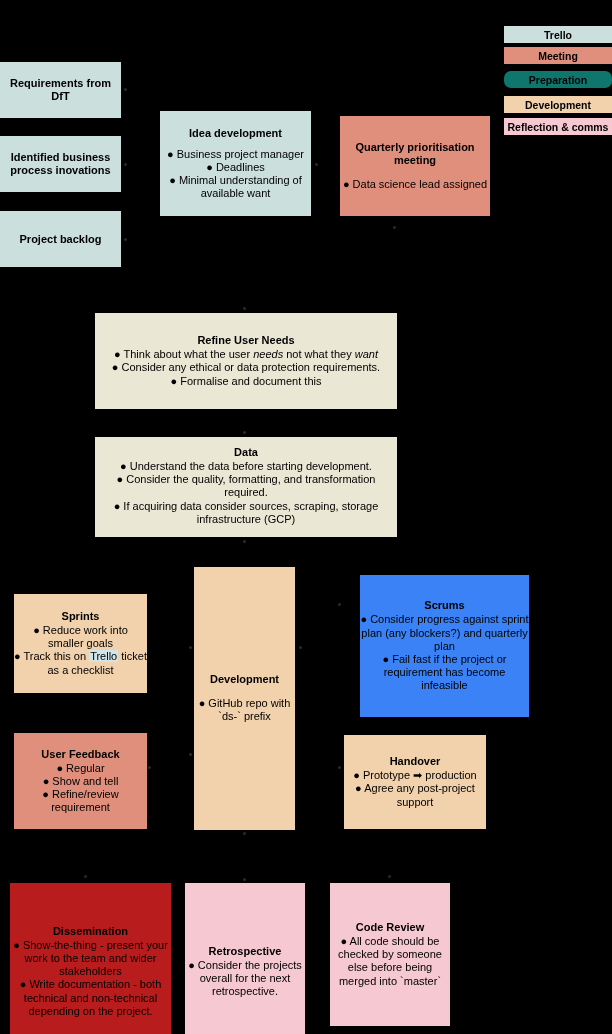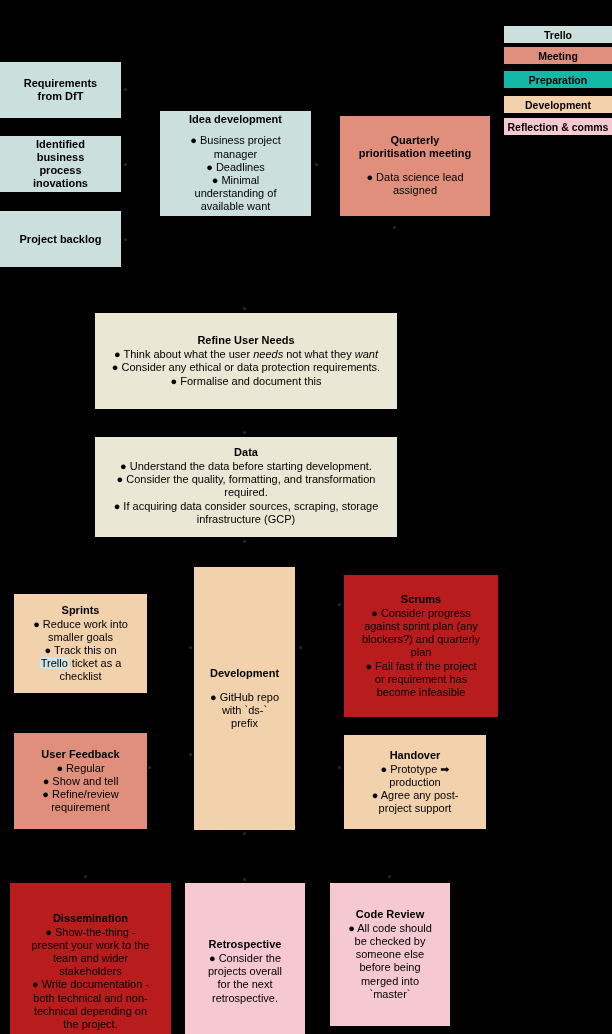--- a/index.html
+++ b/index.html
@@ -25,21 +25,21 @@
   }
   .box {
     position: absolute;
     box-sizing: border-box;
     display: flex;
     flex-direction: column;
     align-items: center;
     justify-content: center;
     text-align: center;
     overflow: hidden;
-    padding: 2px 16px;
+    padding: 2px 0;
     line-height: 1.13;
   }
   .box .ttl {
     font-weight: bold;
     font-size: 11px;
     line-height: 1.18;
     margin-bottom: 1px;
   }
   .box .bl {
     font-size: 11px;
@@ -75,21 +75,21 @@
 <body>
 
 <div class="canvas">
 
   <div class="legend-item" style="top:0px; background:#cbdfdc;">
     <span>Trello</span>
   </div>
   <div class="legend-item" style="top:21px; background:#e08f7c;">
     <span>Meeting</span>
   </div>
-  <div class="legend-item" style="top:45px; background:#14b8a6;">
+  <div class="legend-item" style="top:45px; background:#0f766e;border-radius:7px;">
     <span>Preparation</span>
   </div>
   <div class="legend-item" style="top:70px; background:#f2d2ad;">
     <span>Development</span>
   </div>
   <div class="legend-item" style="top:92px; background:#f6c8d2;">
     <span>Reflection &amp; comms</span>
   </div>
 
   <div class="dot" style="left:124px; top:62px;"></div>
@@ -156,21 +156,21 @@
     <div class="ttl">Sprints</div>
     <div class="bl">● Reduce work into smaller goals</div>
     <div class="bl">● Track this on <span class="trello-hl">Trello</span> ticket as a checklist</div>
   </div>
 
   <div class="box" style="left:194px; top:541px; width:101px; height:263px; background:#f2d2ad;">
     <div class="ttl">Development</div>
     <div class="bl" style="margin-top:10px;">● GitHub repo with `ds-` prefix</div>
   </div>
 
-  <div class="box" style="left:344px; top:549px; width:154px; height:142px; background:#b91c1c;">
+  <div class="box" style="left:360px; top:549px; width:169px; height:142px; background:#3b82f6;">
     <div class="ttl">Scrums</div>
     <div class="bl">● Consider progress against sprint plan (any blockers?) and quarterly plan</div>
     <div class="bl">● Fail fast if the project or requirement has become infeasible</div>
   </div>
 
   <div class="box" style="left:14px; top:707px; width:133px; height:96px; background:#e08f7c;">
     <div class="ttl">User Feedback</div>
     <div class="bl">● Regular</div>
     <div class="bl">● Show and tell</div>
     <div class="bl">● Refine/review requirement</div>

